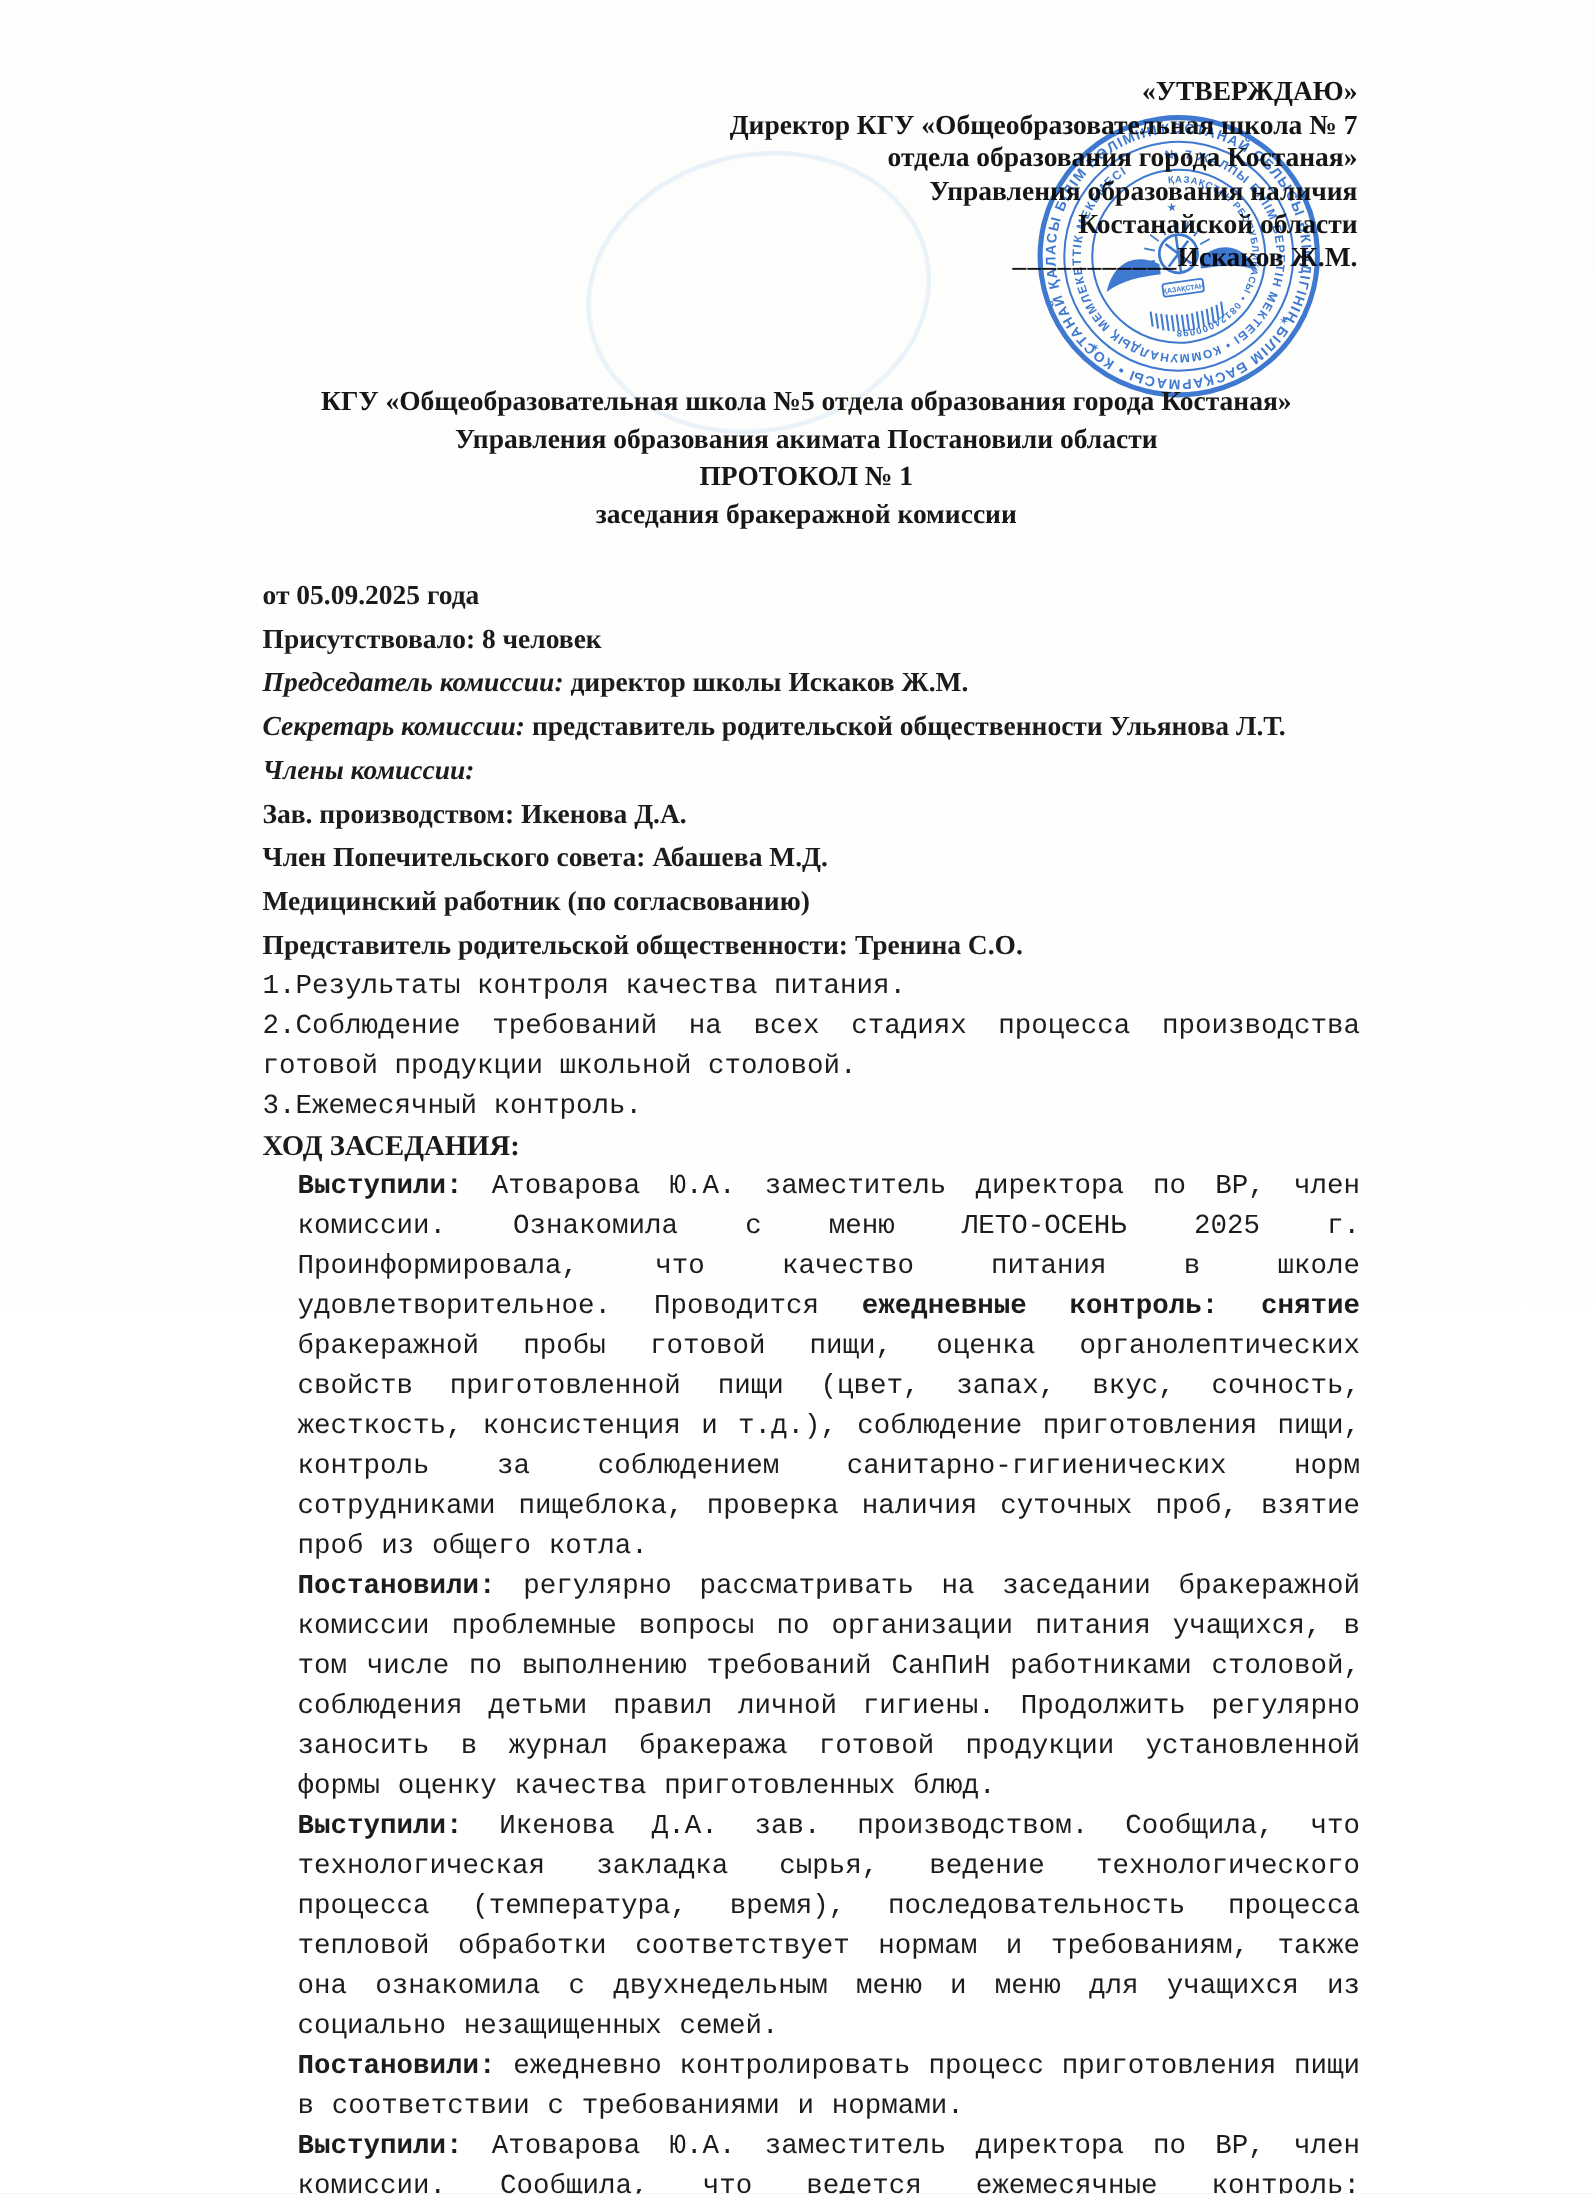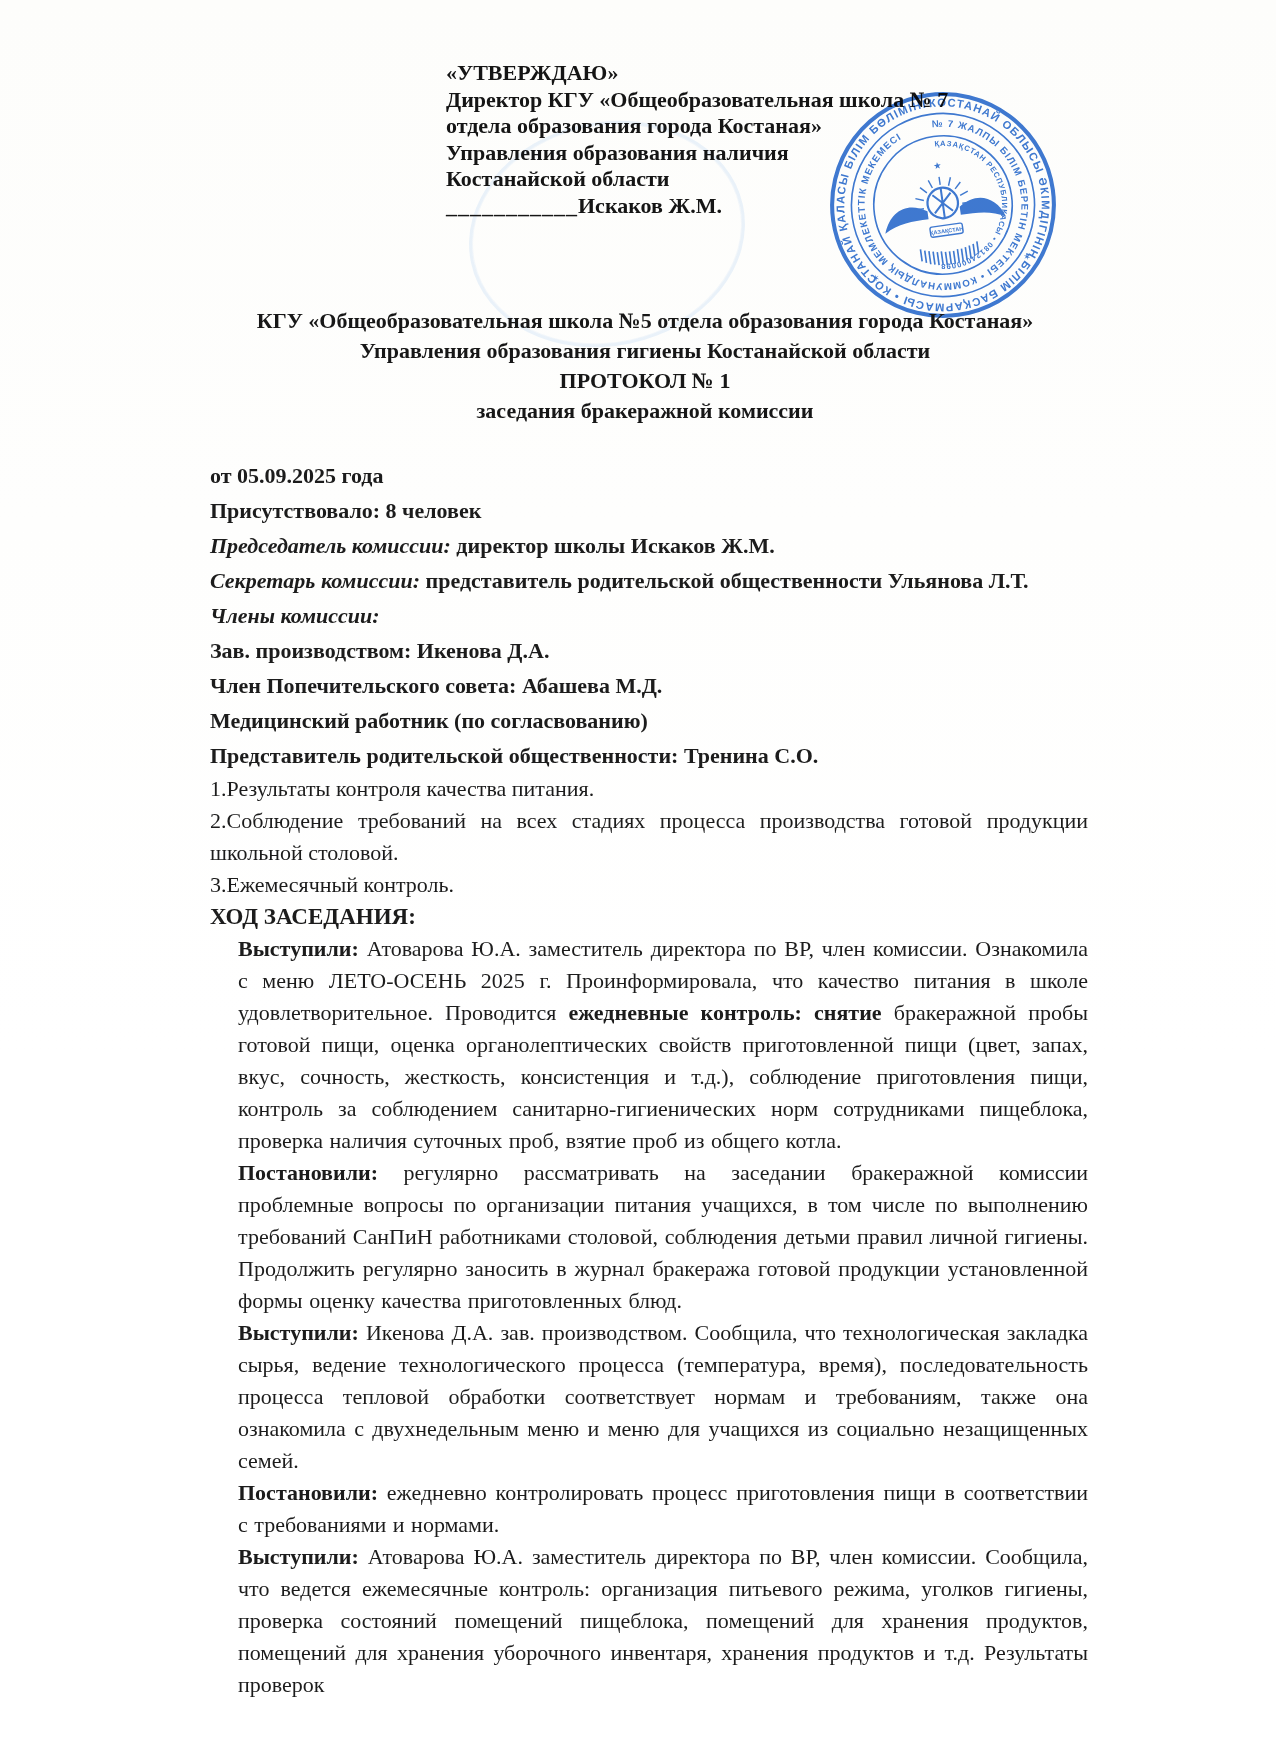--- a/index.html
+++ b/index.html
@@ -9,20 +9,21 @@
     margin:0 auto;
     background:linear-gradient(180deg,#fdfdfb 0%,#ffffff 60%);
     overflow:hidden;
     font-family:"Liberation Serif","DejaVu Serif",serif;
     color:#1c1c1c;
   }
   
   .approval{
     position:absolute;top:60px;right:190px;
     width:640px;
+    text-align:right;
     font-weight:bold;font-size:22px;line-height:26.5px;
     color:#151515;
   }
   .approval .sig-row{white-space:nowrap;}
   .approval .sig-underscores{letter-spacing:1px;}
   
   .faint-stamp{
     position:absolute;left:468px;top:122px;width:272px;height:218px;
     border:3px solid rgba(130,180,235,.16);
     border-radius:50%;
@@ -51,20 +52,21 @@
   .meta-line{white-space:nowrap;font-weight:bold;}
   .i{font-style:italic;}
   .b{font-weight:bold;}
   .agenda-heading,.proc-heading{
     font-weight:bold;font-size:23px;line-height:32px;
   }
   .agenda-heading{margin-top:8px;}
   .agenda-item,.para{
     text-align:justify;line-height:32px;margin:0;
     text-justify:inter-word;
+    font-family:Liberation Mono, monospace;
   }
   .para{word-spacing:1px;margin-left:28px;}
 </style>
 </head>
 <body>
 
 <div class="page">
 
   <div class="faint-stamp"></div>
 
@@ -140,21 +142,21 @@
           <line x1="16" y1="44" x2="16" y2="57"></line>
         <line x1="20" y1="43" x2="20" y2="56"></line>
           <line x1="24" y1="42" x2="24" y2="54"></line>
         <line x1="28" y1="40" x2="28" y2="52"></line>
       </g>
     </g>
   </svg>
 
   <div class="title-block">
     <div>КГУ «Общеобразовательная школа №5 отдела образования города Костаная»</div>
-    <div>Управления образования гигиены Костанайской области</div>
+    <div>Управления образования акимата Постановили области</div>
     <div>ПРОТОКОЛ № 1</div>
     <div>заседания бракеражной комиссии</div>
   </div>
 
   <div class="body">
     <div class="meta-line b">от 05.09.2025 года</div>
     <div class="meta-line">Присутствовало: 8 человек</div>
     <div class="meta-line"><span class="i">Председатель комиссии:</span><span> директор школы Искаков Ж.М.</span></div>
     <div class="meta-line"><span class="i">Секретарь комиссии:</span><span> представитель родительской общественности Ульянова Л.Т.</span></div>
     <div class="meta-line i">Члены комиссии:</div>

